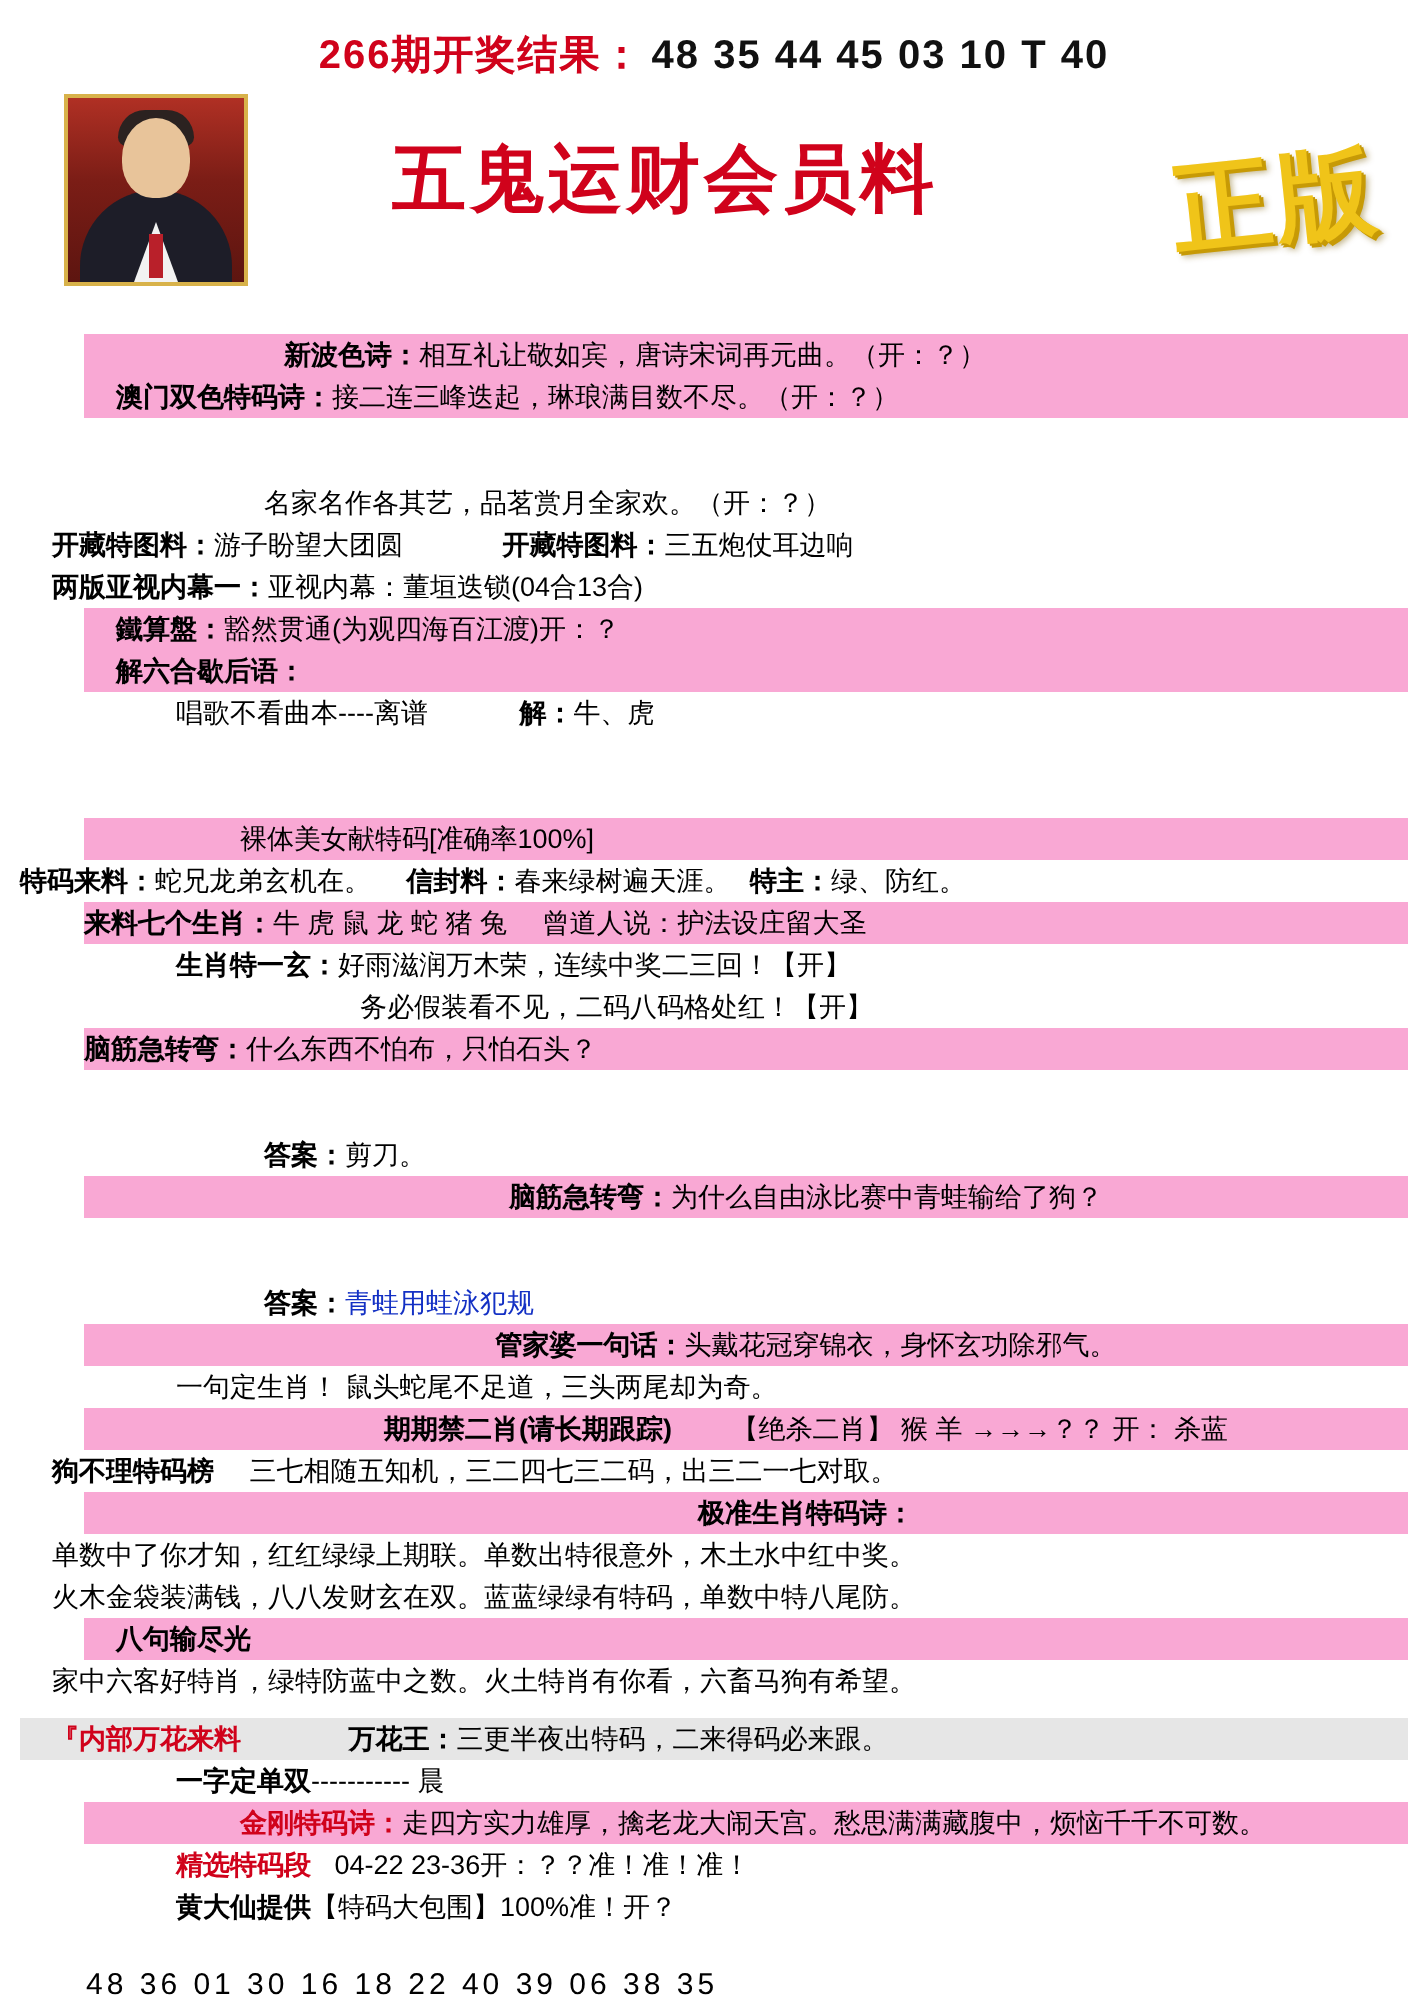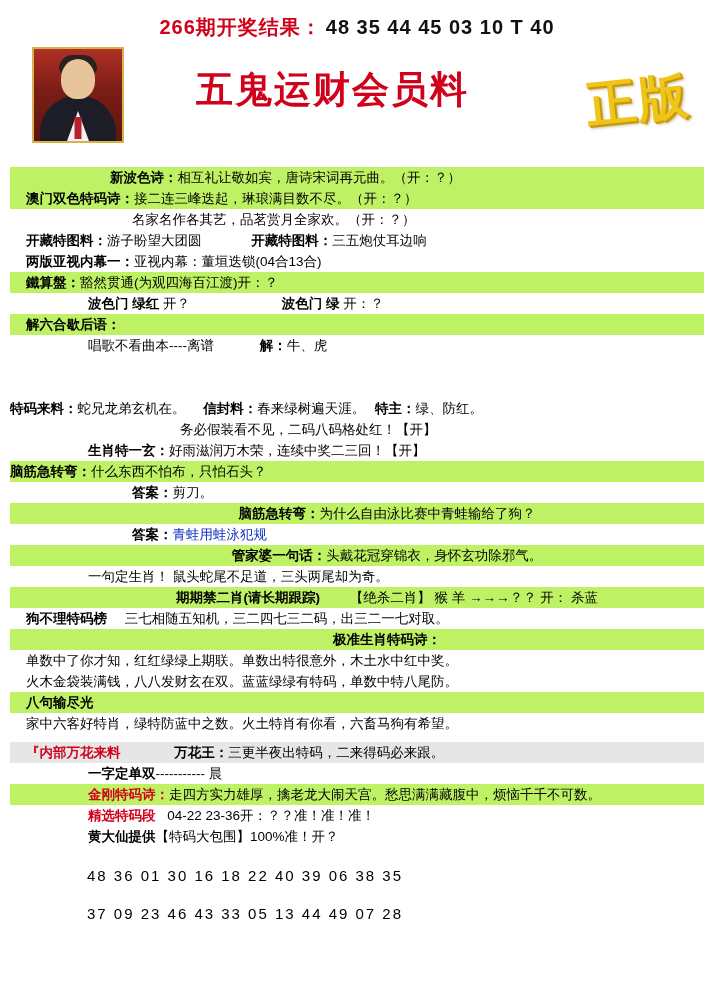--- a/index.html
+++ b/index.html
@@ -138,37 +138,37 @@
   }
   .row {
     white-space: nowrap;
     font-size: 13.5px;
     line-height: 21px;
   }
   .ind-1 { padding-left: 16px; }
   .ind-2 { padding-left: 60px; text-align: center; }
   .ind-3 { padding-left: 78px; }
   .ind-4 { padding-left: 100px; }
-  .ind-5 { padding-left: 122px; }
+  .ind-5 { padding-left: 122px; margin-top: 32px; }
   .ind-7 { padding-left: 170px; }
 
   .c-black { color: #000000; }
   .c-red { color: #d0021b; }
   .c-blue { color: #1330c4; }
   .bold { font-weight: bold; }
 
-  .hl-gray { background: #bef264; }
+  .hl-gray { background: #f9a8d4; margin-left: 32px; }
   .hl-gray2 { background: #e6e6e6; }
 
   .spacer-sm { height: 8px; }
   .spacer-md { height: 16px; }
   .spacer-lg { height: 26px; }
 
   .nums-row {
-    padding-left: 87px;
+    padding-left: 43px;
     font-size: 15px;
     line-height: 26px;
     letter-spacing: 2px;
     color: #000;
     white-space: nowrap;
   }
 </style>
 </head>
 <body>
 
@@ -211,57 +211,58 @@
 
     <div class="row ind-1">
       <span class="c-black bold">两版亚视内幕一：</span><span class="c-black">亚视内幕：董垣迭锁(04合13合)</span>
     </div>
 
 
     <div class="row ind-1 hl-gray">
       <span class="c-black bold">鐵算盤：</span><span class="c-black">豁然贯通(为观四海百江渡)开：？</span>
     </div>
 
-    <div class="row ind-3">
-      <span class="c-black bold">波色门 绿红</span>
-      <span class="c-black">开？</span>
-      <span style="display:inline-block;width:88px"></span><span class="c-black bold">波色门  绿</span>
-      <span class="c-black">开：？</span>
-    </div>
 
     <div class="row ind-1 hl-gray">
       <span class="c-black bold">解六合歇后语：</span>
     </div>
 
     <div class="row ind-3">
       <span class="c-black">唱歌不看曲本----离谱</span>
       <span style="display:inline-block;width:42px"></span><span class="c-black bold">解：</span><span class="c-black">牛、虎</span>
     </div>
 
   </div>
 
   <div class="spacer-lg"></div>
   <div class="spacer-md"></div>
 
   <div class="block">
 
+    <div class="row ind-3 hl-gray">
+      <span class="c-black">裸体美女献特码[准确率100%]</span>
+    </div>
 
     <div class="row">
       <span class="c-black bold">特码来料：</span><span class="c-black">蛇兄龙弟玄机在。</span>
       <span style="display:inline-block;width:14px"></span><span class="c-black bold">信封料：</span><span class="c-black">春来绿树遍天涯。</span>
       <span style="display:inline-block;width:6px"></span><span class="c-black bold">特主：</span><span class="c-black">绿、防红。</span>
     </div>
 
+    <div class="row hl-gray">
+      <span class="c-black bold">来料七个生肖：</span><span class="c-black">牛 虎 鼠 龙 蛇 猪 兔</span>
+      <span style="display:inline-block;width:14px"></span><span class="c-black">曾道人说：护法设庄留大圣</span>
+    </div>
+
+    <div class="row ind-3">
+      <span class="c-black bold">生肖特一玄：</span><span class="c-black">好雨滋润万木荣，连续中奖二三回！【开】</span>
+    </div>
 
     <div class="row ind-7">
       <span class="c-black">务必假装看不见，二码八码格处红！【开】</span>
-    </div>
-
-    <div class="row ind-3">
-      <span class="c-black bold">生肖特一玄：</span><span class="c-black">好雨滋润万木荣，连续中奖二三回！【开】</span>
     </div>
 
     <div class="row hl-gray">
       <span class="c-black bold">脑筋急转弯：</span><span class="c-black">什么东西不怕布，只怕石头？</span>
     </div>
 
     <div class="row ind-5">
       <span class="c-black bold">答案：</span><span class="c-black">剪刀。</span>
     </div>
 

